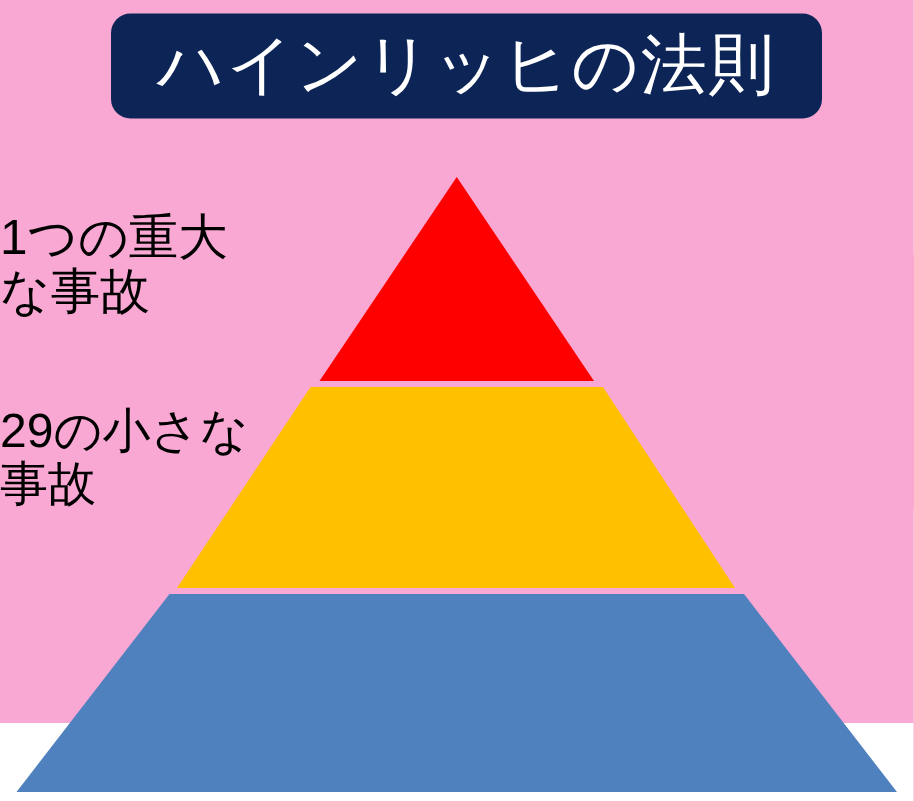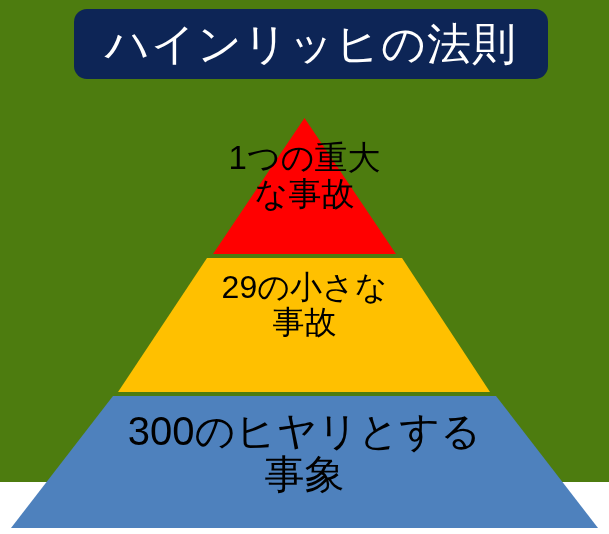--- a/index.html
+++ b/index.html
@@ -10,21 +10,21 @@
     width: 609px;
     height: 534px;
     background: #ffffff;
     font-family: "Liberation Sans", "DejaVu Sans", sans-serif;
     overflow: hidden;
   }
   .canvas {
     position: relative;
     width: 609px;
     height: 482px;
-    background: #4d7c0f;
+    background: #f9a8d4;
   }
 
   
   .title-banner {
     position: absolute;
     left: 74px;
     top: 9px;
     width: 474px;
     height: 70px;
     background: #0d2556;
@@ -58,21 +58,20 @@
   }
   .tier svg {
     display: block;
     width: 609px;
   }
 
   .tier-label {
     position: absolute;
     left: 0;
     width: 609px;
-    text-align: center;
     color: #000000;
     line-height: 1.08;
     white-space: pre-line;
     pointer-events: none;
   }
 
   
   .tier-top    { top: 112px;  height: 148px; }
   .label-top   { top: 140px;  font-size: 33px; }
 
@@ -109,17 +108,15 @@
       </svg>
     </div>
     <div class="tier-label label-mid">29の小さな
 事故</div>
 
     <div class="tier tier-base">
       <svg viewBox="0 0 609 142" width="609" height="142" xmlns="http://www.w3.org/2000/svg">
         <polygon points="113,4 496,4 598,136 11,136" fill="#4e81bd"></polygon>
       </svg>
     </div>
-    <div class="tier-label label-base">300のヒヤリとする
-事象</div>
 
   </div>
 </div>
 
 </body></html>

